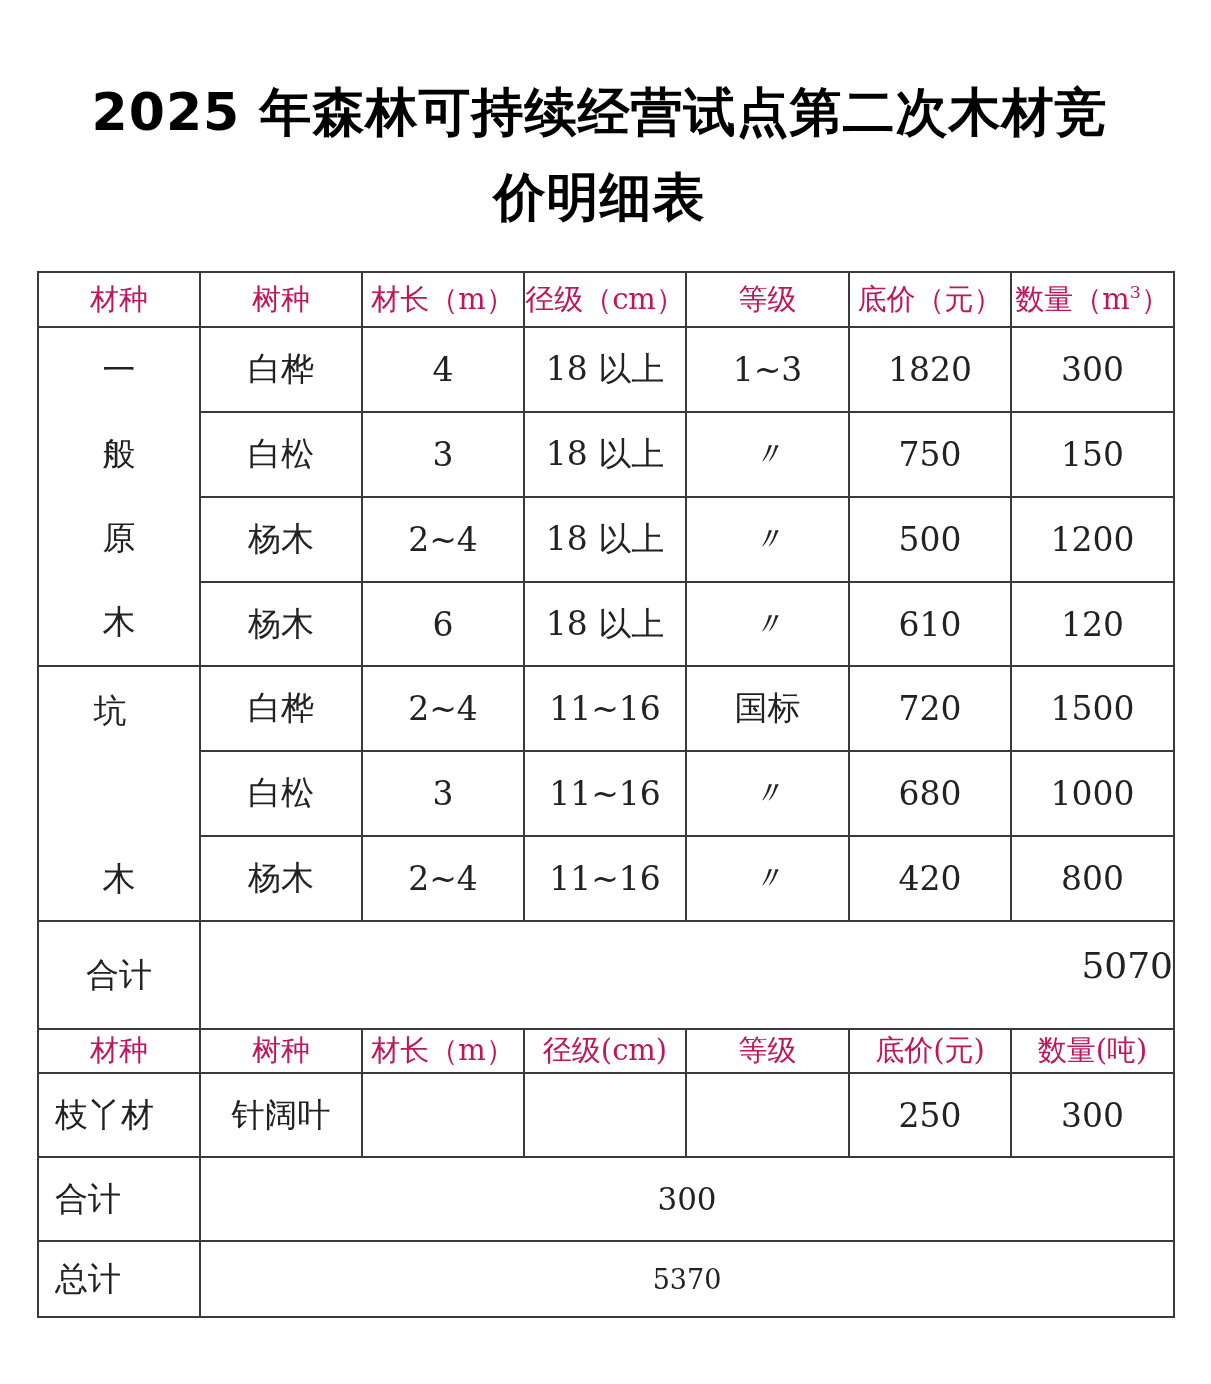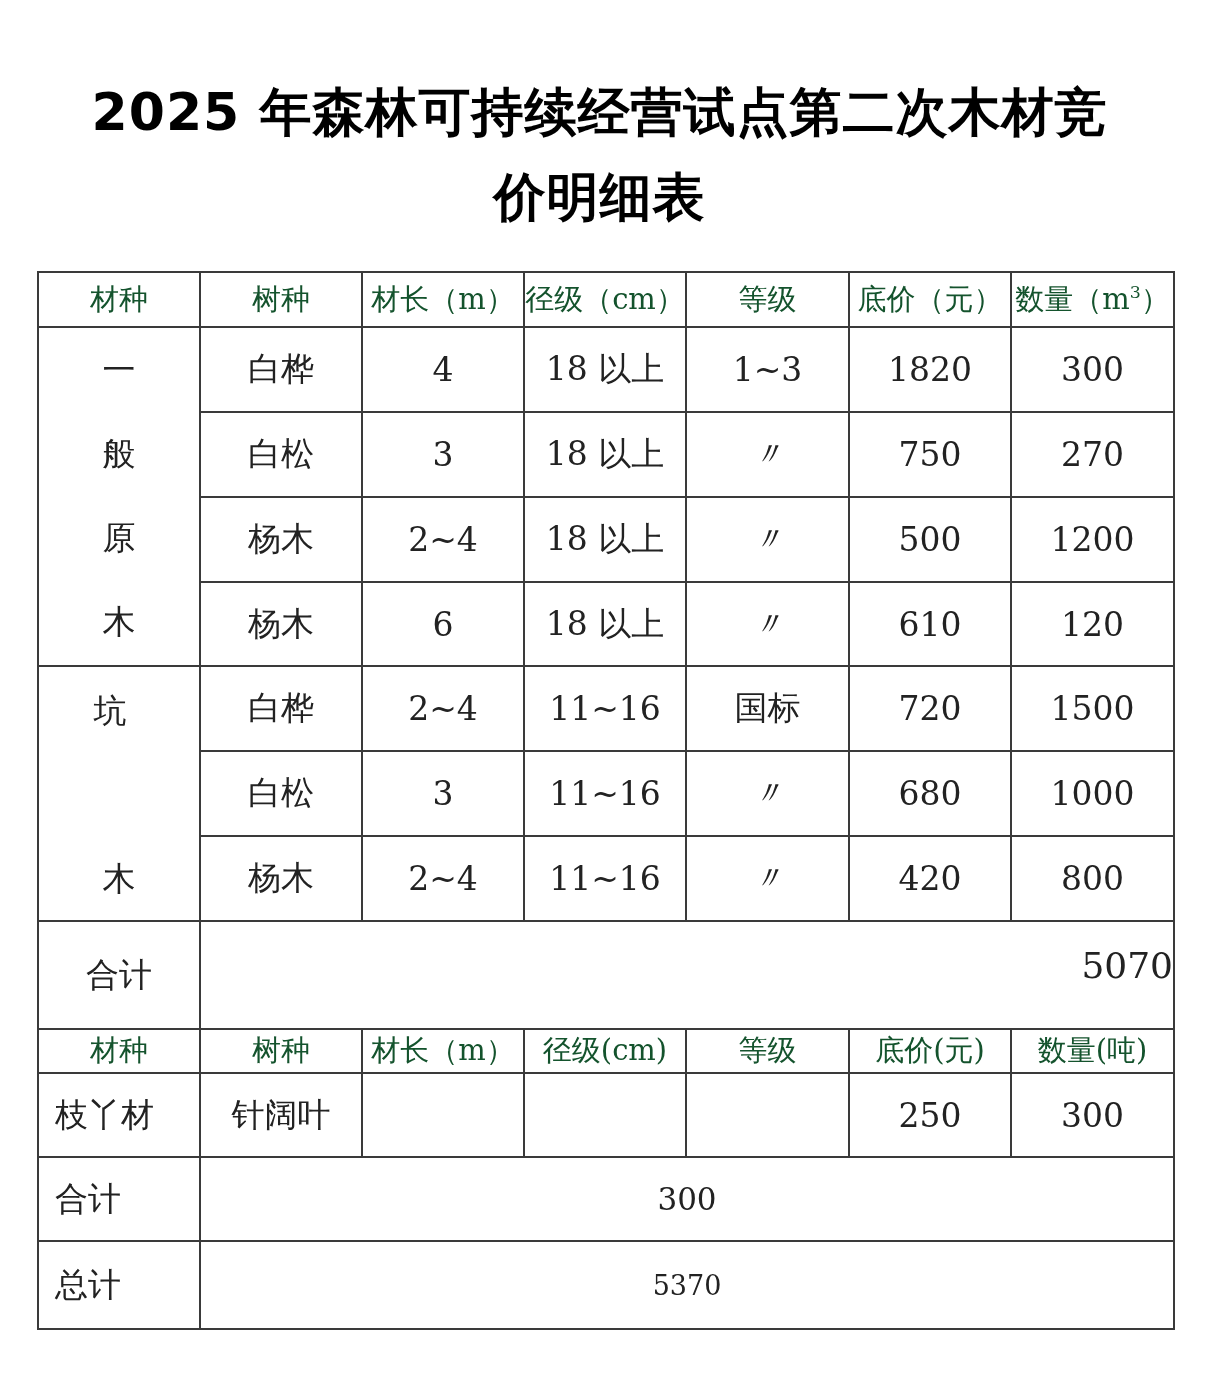--- a/index.html
+++ b/index.html
@@ -7,21 +7,21 @@
          font-family: "DejaVu Serif", "Liberation Serif", serif; color: #1a1a1a; }
   .title { position: absolute; left: 0; width: 1211px; text-align: center;
            font-family: "DejaVu Sans", "Liberation Sans", sans-serif; font-weight: bold;
            font-size: 52px; color: #000; letter-spacing: 1px; }
   .t1 { top: 78px; left: -6px; }
   .t2 { top: 163px; left: -6px; }
   table.grid { position: absolute; left: 37px; top: 271px; border-collapse: collapse;
                table-layout: fixed; width: 1136px; }
   table.grid td { border: 2px solid #3a3a3a; text-align: center; vertical-align: middle;
                   padding: 0; font-size: 33px; color: #222; overflow: hidden; white-space: nowrap; }
-  table.grid td.hd { font-size: 29px; color: #14532d; }
+  table.grid td.hd { font-size: 29px; color: #be185d; }
   td.left { text-align: left !important; padding-left: 16px !important; }
   .vcell { display: flex; flex-direction: column; justify-content: space-around; height: 100%; }
   .vchar { display: block; font-size: 33px; }
   .ditto { font-style: italic; font-size: 26px; }
   sup { font-size: 0.6em; }
 </style>
 </head>
 <body>
 
 <div class="title t1">2025 年森林可持续经营试点第二次木材竞</div>
@@ -64,21 +64,21 @@
       <td>1~3</td>
       <td>1820</td>
       <td>300</td>
     </tr>
     <tr style="height:85px">
       <td>白松</td>
       <td>3</td>
       <td>18 以上</td>
       <td class="ditto">〃</td>
       <td>750</td>
-      <td>270</td>
+      <td>150</td>
     </tr>
     <tr style="height:85px">
       <td>杨木</td>
       <td>2~4</td>
       <td>18 以上</td>
       <td class="ditto">〃</td>
       <td>500</td>
       <td>1200</td>
     </tr>
     <tr style="height:84px">
@@ -144,18 +144,18 @@
       <td></td>
       <td>250</td>
       <td>300</td>
     </tr>
 
     <tr style="height:84px">
       <td class="left">合计</td>
       <td colspan="6" style="font-size:31px;">300</td>
     </tr>
 
-    <tr style="height:88px">
+    <tr style="height:76px">
       <td class="left">总计</td>
       <td colspan="6" style="font-size:27px;">5370</td>
     </tr>
   </tbody>
 </table>
 
 </body></html>

